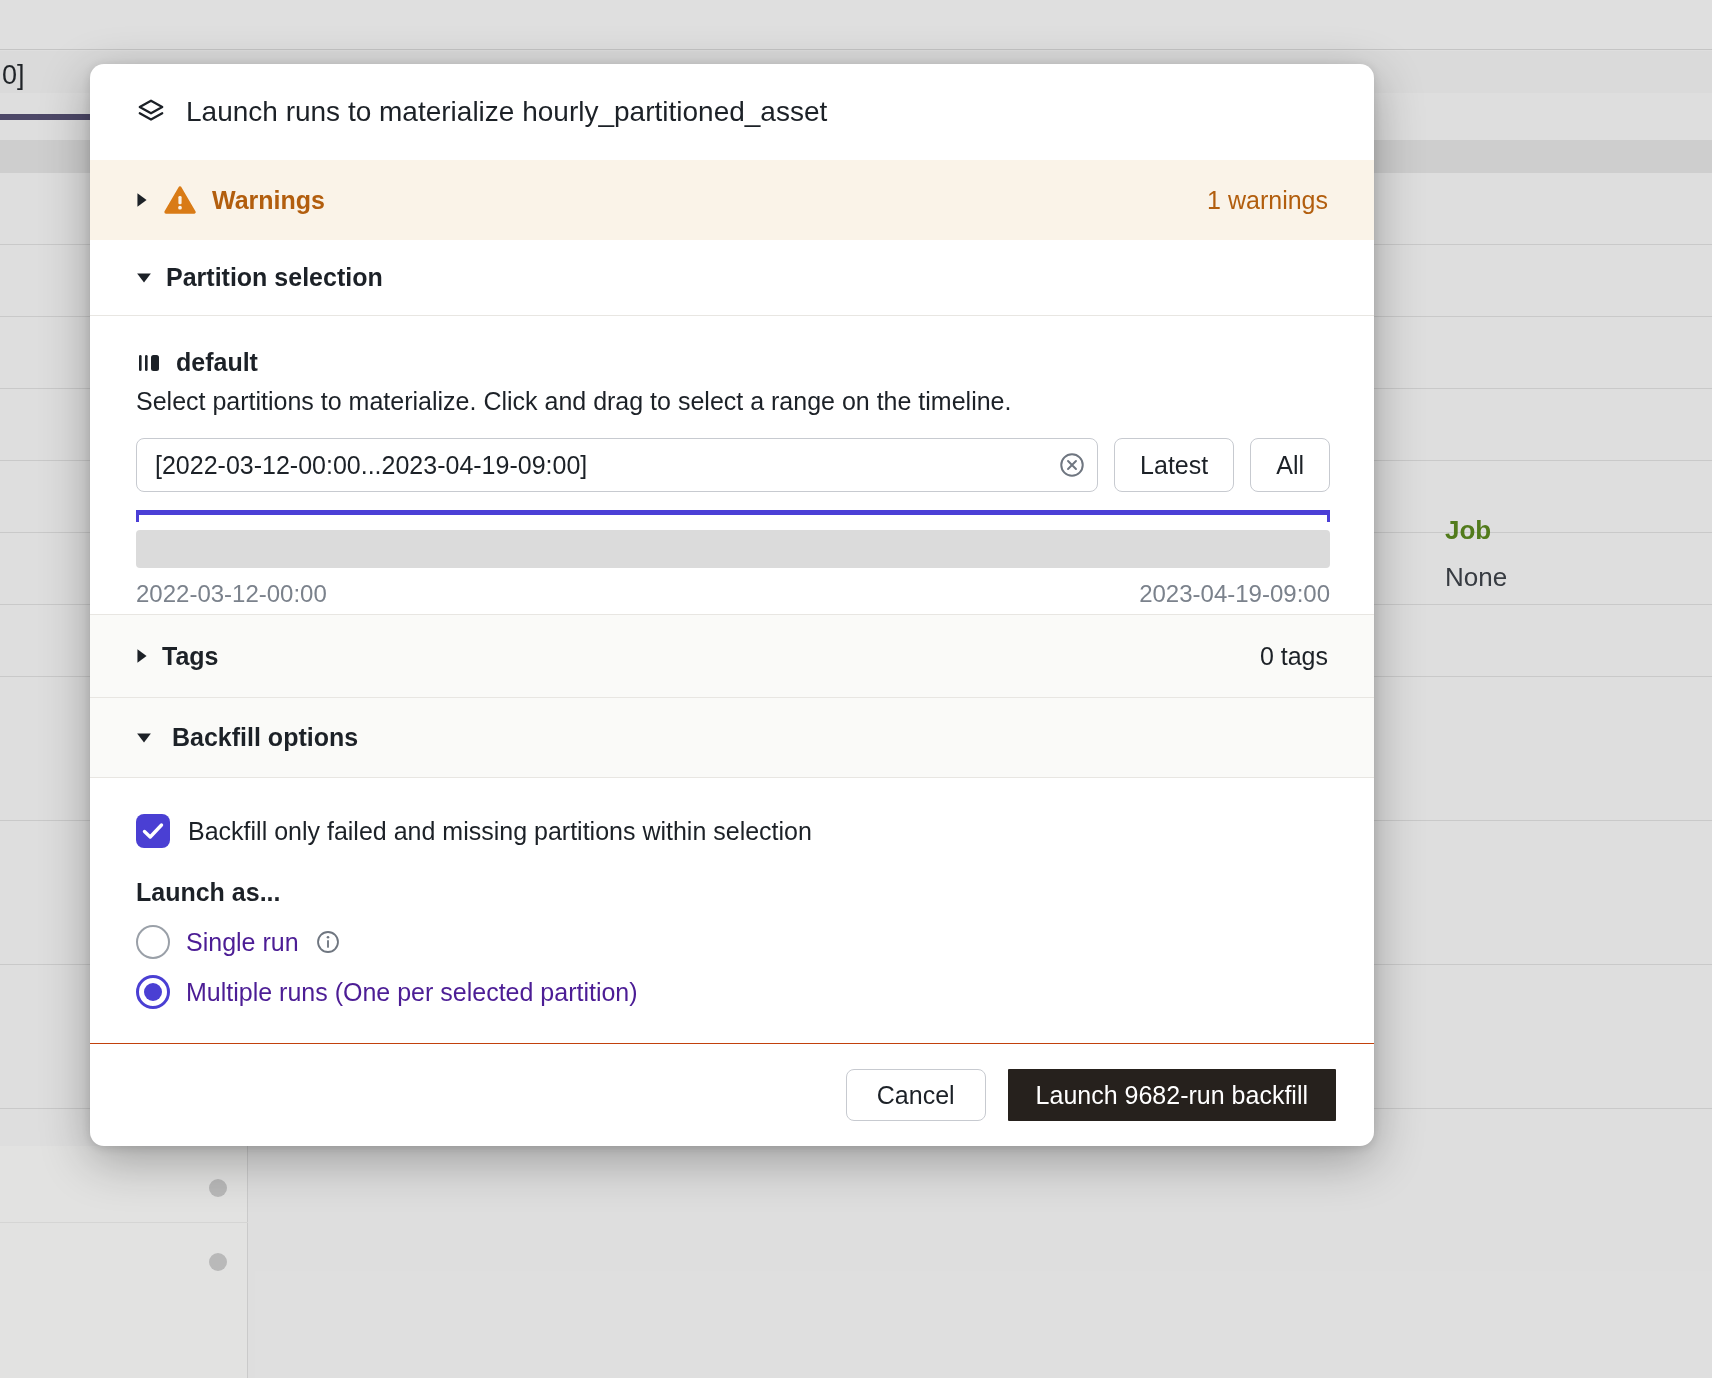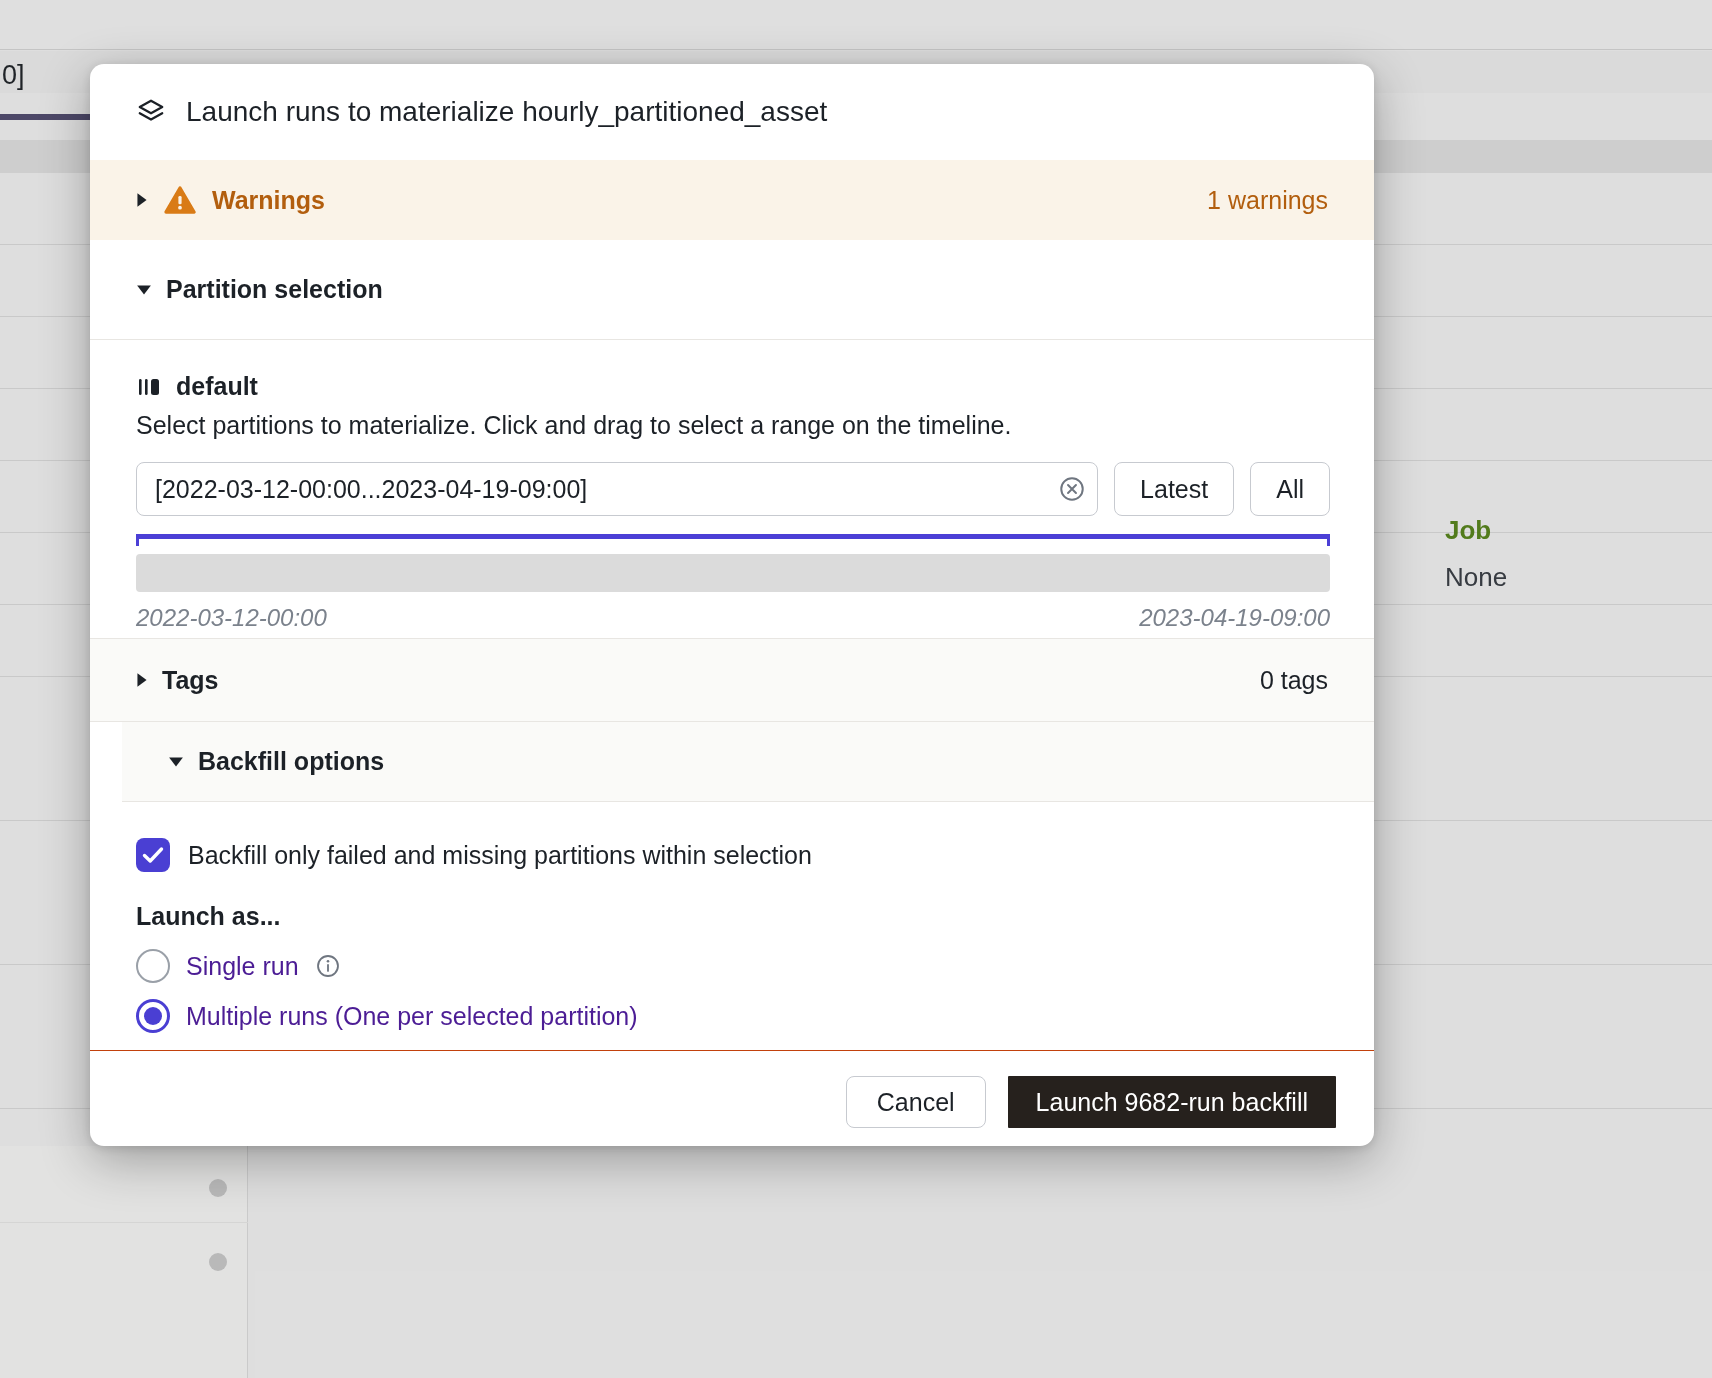--- a/index.html
+++ b/index.html
@@ -35,48 +35,48 @@
     display:flex; flex-direction:column; overflow:hidden;
   }
 
   .modal-header { height:96px; flex:0 0 auto; display:flex; align-items:center; gap:20px; padding:0 46px; }
   .modal-title { font-size:28px; font-weight:500; color:#1C2127; }
 
   .warnings-row { height:80px; flex:0 0 auto; background:#FAF3E8; display:flex; align-items:center; gap:16px; padding:0 46px; cursor:pointer; }
   .warnings-label { font-size:25px; font-weight:600; color:#B25E0E; }
   .warnings-count { margin-left:auto; font-size:25px; color:#B25E0E; }
 
-  .section-header { height:100px; flex:0 0 auto; display:flex; align-items:center; gap:14px; padding:0 46px; border-bottom:1px solid #E8E6E2; cursor:pointer; }
+  .section-header { height:76px; flex:0 0 auto; display:flex; align-items:center; gap:14px; padding:0 46px; border-bottom:1px solid #E8E6E2; cursor:pointer; }
   .section-title { font-size:25px; font-weight:600; color:#1C2127; }
 
   .partition-content { height:298px; flex:0 0 auto; padding:32px 44px 0 46px; }
   .dimension-row { display:flex; align-items:center; gap:14px; margin-bottom:10px; }
   .dimension-name { font-size:25px; font-weight:600; color:#1C2127; }
   .help-text { font-size:25px; color:#1C2127; margin-bottom:22px; }
 
   .input-row { display:flex; align-items:center; gap:16px; }
   .partition-input-wrap { position:relative; flex:1; }
   .partition-input {
     width:100%; height:54px; border:1.5px solid #C7CAD0; border-radius:8px;
     font-family:inherit; font-size:25px; color:#1C2127; padding:0 42px 0 18px; background:#fff; outline:none;
   }
   .clear-btn { position:absolute; right:12px; top:13px; width:28px; height:28px; border:none; background:transparent; cursor:pointer; padding:0; }
   .btn { height:54px; border:1.5px solid #C7CAD0; border-radius:8px; background:#fff; font-family:inherit; font-size:25px; color:#1C2127; cursor:pointer; }
   .btn-latest { padding:0 25px; }
   .btn-all { padding:0 25px; }
 
-  .timeline { margin-top:18px;font-style:italic; }
+  .timeline { margin-top:18px; }
   .selection-line { height:12px; border-top:5px solid #4B3FD6; border-left:3px solid #4B3FD6; border-right:3px solid #4B3FD6; }
   .track { height:38px; background:#DBDBDB; border-radius:4px; margin-top:8px; cursor:pointer; }
   .timeline-labels { display:flex; justify-content:space-between; margin-top:12px; font-size:24px; color:#7B828C; }
 
   .tags-row { height:84px; flex:0 0 auto; background:#FAFAF8; border-top:1px solid #E8E6E2; border-bottom:1px solid #E8E6E2; display:flex; align-items:center; gap:14px; padding:0 46px; cursor:pointer; }
   .tags-count { margin-left:auto; font-size:25px; color:#1C2127; }
 
-  .backfill-header { height:80px; flex:0 0 auto; background:#FAFAF8; border-bottom:1px solid #E8E6E2; display:flex; align-items:center; gap:14px; padding:0 46px; cursor:pointer;margin-left:32px; }
+  .backfill-header { height:80px; flex:0 0 auto; background:#FAFAF8; border-bottom:1px solid #E8E6E2; display:flex; align-items:center; gap:20px; padding:0 46px; cursor:pointer; }
 
   .backfill-content { height:248px; flex:0 0 auto; padding:30px 46px 0; }
   .checkbox-row { display:flex; align-items:center; gap:18px; margin-bottom:30px; cursor:pointer;margin-top:6px; }
   .checkbox { width:34px; height:34px; border-radius:8px; background:#4A3FD3; display:flex; align-items:center; justify-content:center; flex:0 0 auto; }
   .check-label { font-size:25px; color:#1C2127; }
   .launch-as-label { font-size:25px; font-weight:600; color:#1C2127; margin-bottom:18px; }
   .radio-row { display:flex; align-items:center; gap:16px; margin-bottom:16px; cursor:pointer; }
   .radio { width:34px; height:34px; border-radius:50%; flex:0 0 auto; }
   .radio.unselected { border:2px solid #9AA0A8; background:#fff; }
   .radio.selected { border:3px solid #4A3FD3; background:#fff; display:flex; align-items:center; justify-content:center; }

